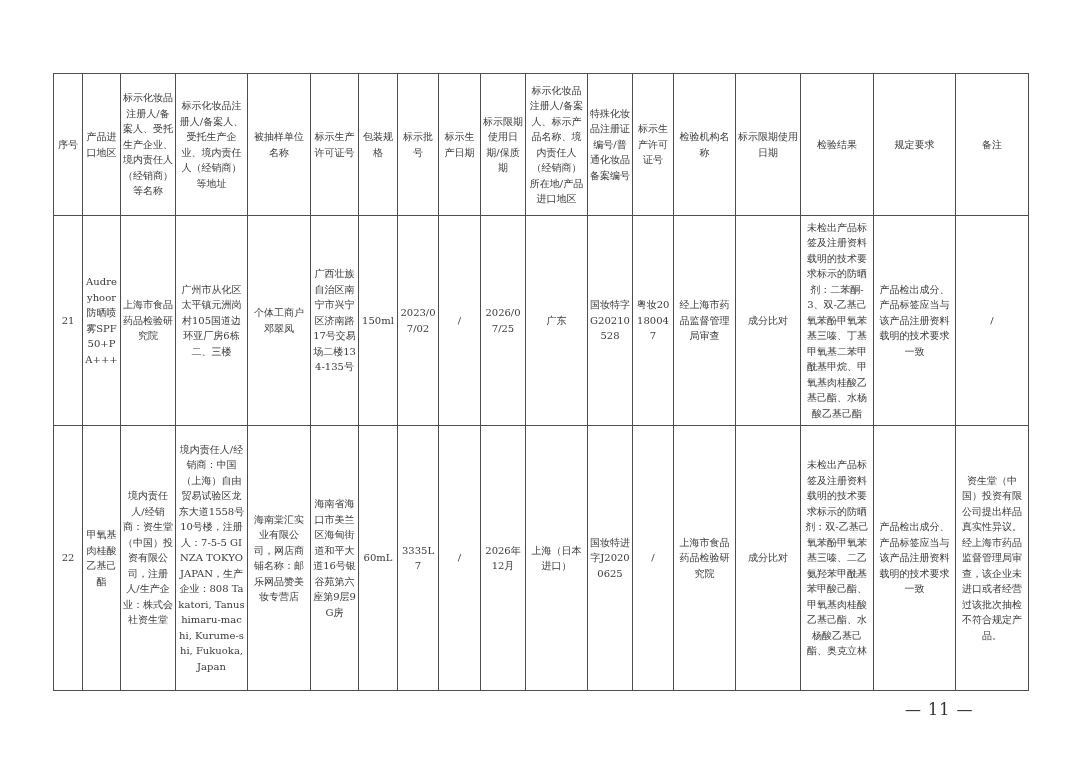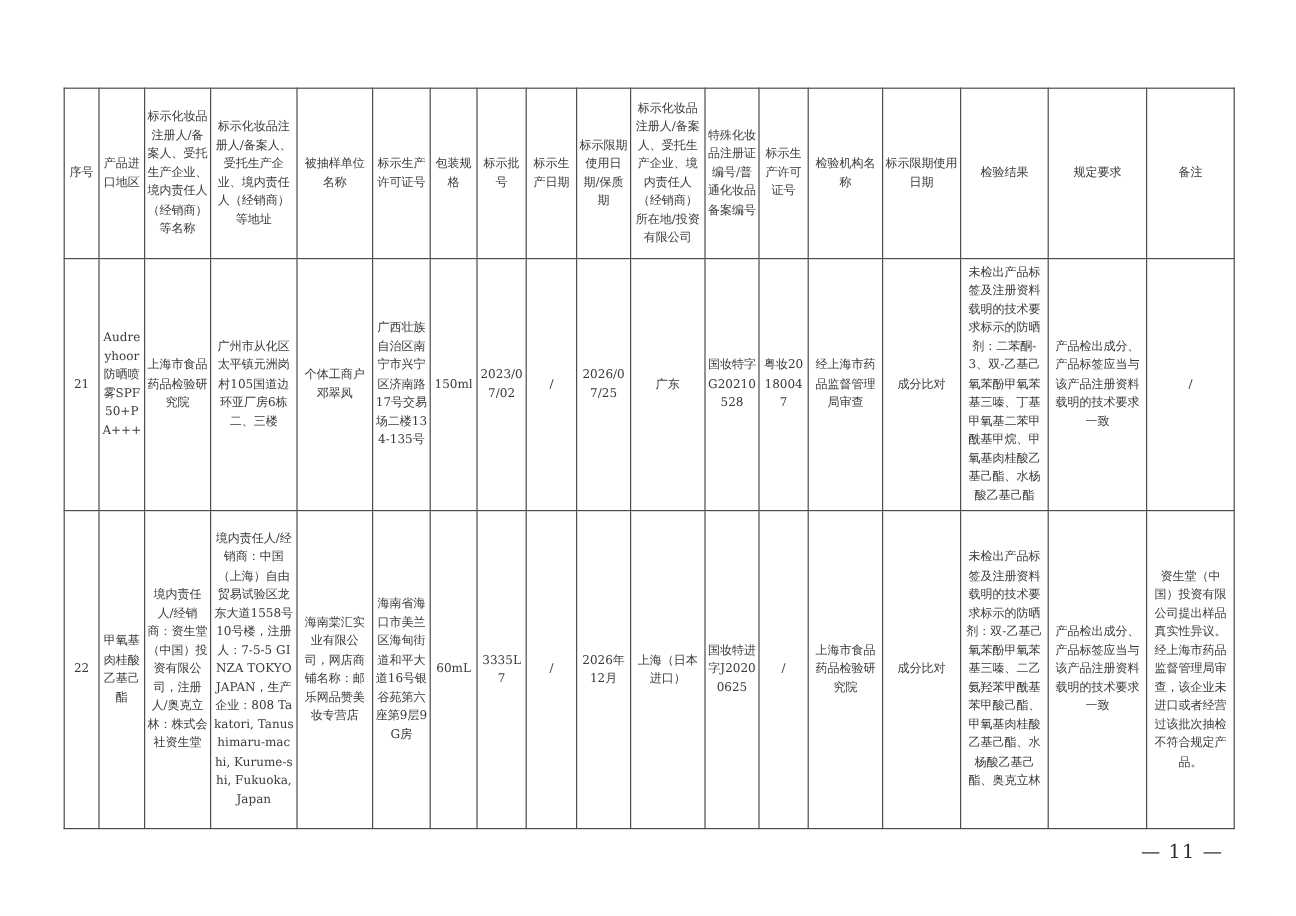--- a/index.html
+++ b/index.html
@@ -33,21 +33,20 @@
     word-break: break-all;
     overflow: hidden;
   }
   tr.header-row  { height: 142px; }
   tr.row-21      { height: 210px; }
   tr.row-22      { height: 265px; }
   .page-number {
     position: absolute;
     left: 905px; top: 700px;
     width: 160px;
-    text-align: center;
     font-size: 16px;
     color: #2f2f2f;
     letter-spacing: 1px;
   }
 </style>
 </head>
 <body>
 
 <div class="page">
 
@@ -77,21 +76,21 @@
         <th>序号</th>
         <th>产品进口地区</th>
         <th>标示化妆品注册人/备案人、受托生产企业、境内责任人（经销商）等名称</th>
         <th>标示化妆品注册人/备案人、受托生产企业、境内责任人（经销商）等地址</th>
         <th>被抽样单位名称</th>
         <th>标示生产许可证号</th>
         <th>包装规格</th>
         <th>标示批号</th>
         <th>标示生产日期</th>
         <th>标示限期使用日期/保质期</th>
-        <th>标示化妆品注册人/备案人、受托生产企业、境内责任人（经销商）所在地/投资有限公司</th>
+        <th>标示化妆品注册人/备案人、标示产品名称、境内责任人（经销商）所在地/产品进口地区</th>
         <th>特殊化妆品注册证编号/普通化妆品备案编号</th>
         <th>标示生产许可证号</th>
         <th>检验机构名称</th>
         <th>标示限期使用日期</th>
         <th>检验结果</th>
         <th>规定要求</th>
         <th>备注</th>
       </tr>
     </thead>
     <tbody>
@@ -111,21 +110,21 @@
         <td>粤妆20180047</td>
         <td>经上海市药品监督管理局审查</td>
         <td>成分比对</td>
         <td>未检出产品标签及注册资料载明的技术要求标示的防晒剂：二苯酮-3、双-乙基己氧苯酚甲氧苯基三嗪、丁基甲氧基二苯甲酰基甲烷、甲氧基肉桂酸乙基己酯、水杨酸乙基己酯</td>
         <td>产品检出成分、产品标签应当与该产品注册资料载明的技术要求一致</td>
         <td>/</td>
       </tr>
       <tr class="row-22">
         <td>22</td>
         <td>甲氧基肉桂酸乙基己酯</td>
-        <td>境内责任人/经销商：资生堂（中国）投资有限公司，注册人/奥克立林：株式会社资生堂</td>
+        <td>境内责任人/经销商：资生堂（中国）投资有限公司，注册人/生产企业：株式会社资生堂</td>
         <td>境内责任人/经销商：中国（上海）自由贸易试验区龙东大道1558号10号楼，注册人：7-5-5 GINZA TOKYO JAPAN，生产企业：808 Takatori, Tanushimaru-machi, Kurume-shi, Fukuoka, Japan</td>
         <td>海南棠汇实业有限公司，网店商铺名称：邮乐网品赞美妆专营店</td>
         <td>海南省海口市美兰区海甸街道和平大道16号银谷苑第六座第9层9G房</td>
         <td>60mL</td>
         <td>3335L7</td>
         <td>/</td>
         <td>2026年12月</td>
         <td>上海（日本进口）</td>
         <td>国妆特进字J20200625</td>
         <td>/</td>

